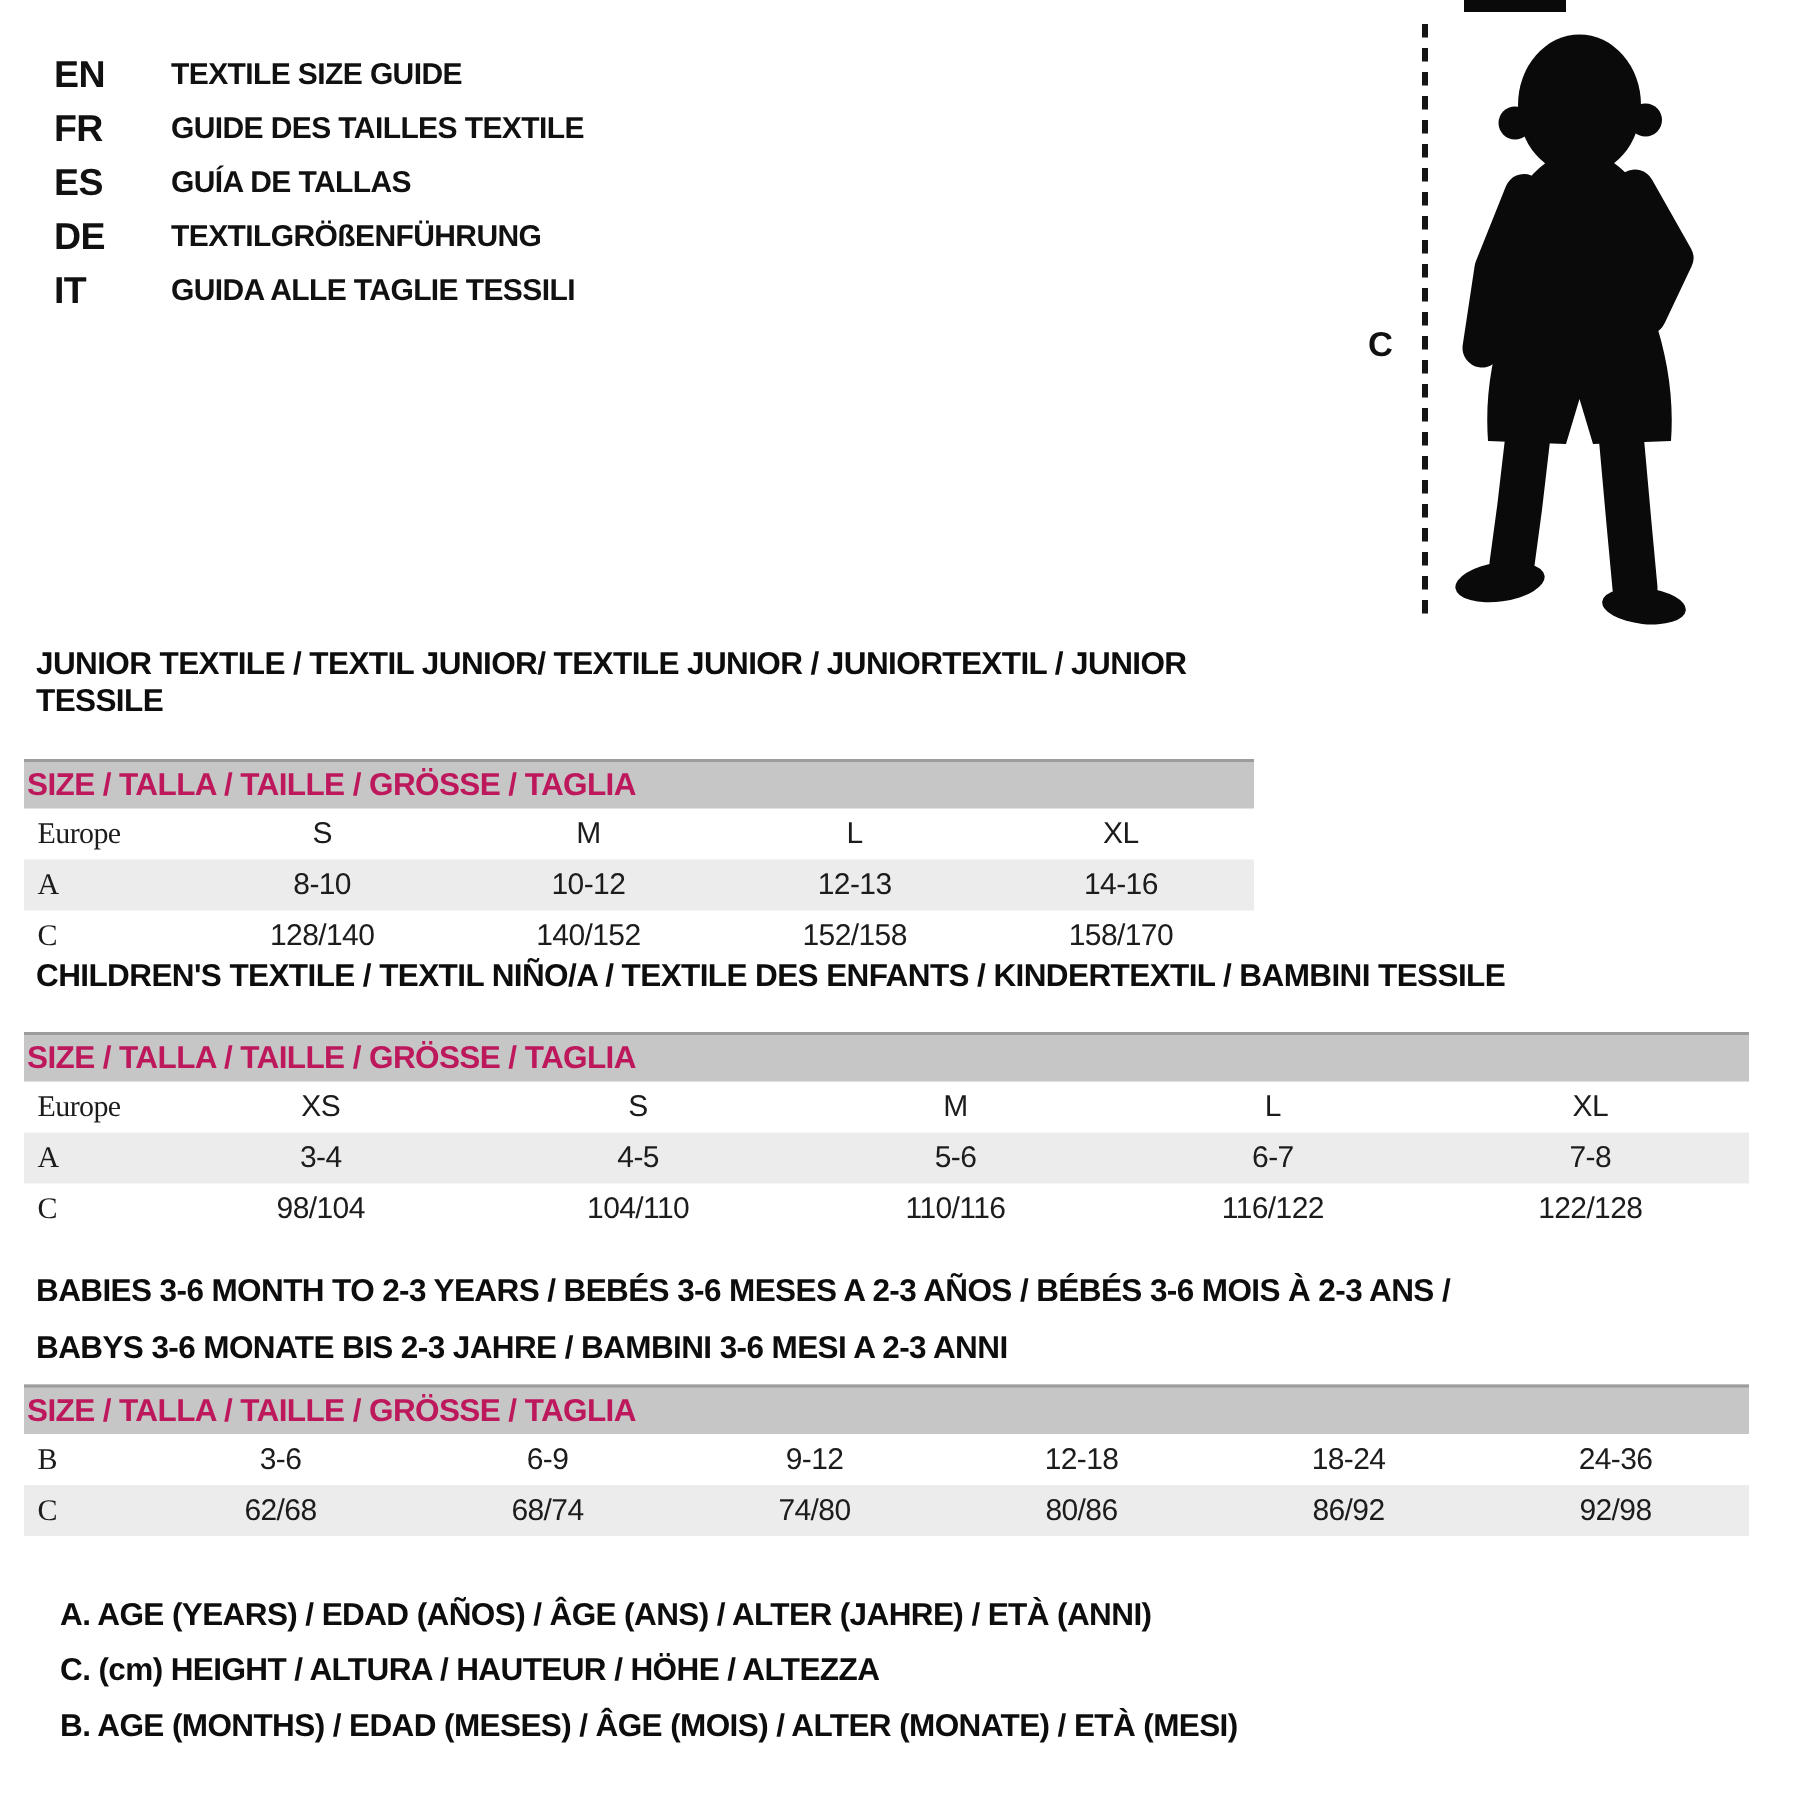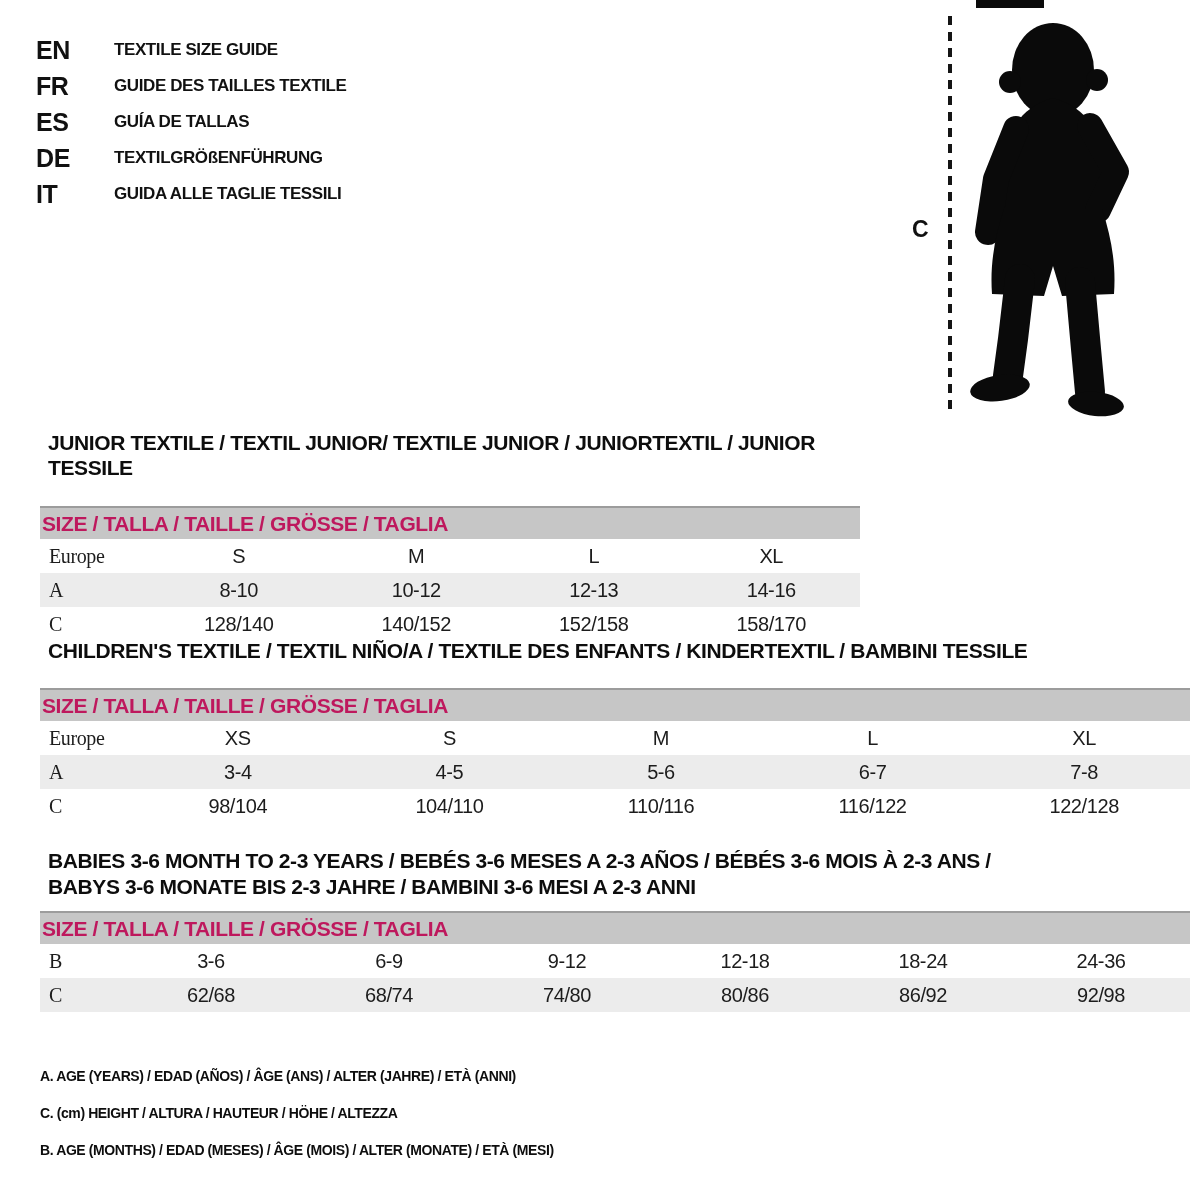--- a/index.html
+++ b/index.html
@@ -5,28 +5,28 @@
   html,body{margin:0;padding:0;background:#fff;}
   .page{
     position:relative;width:1200px;height:1200px;background:#fff;overflow:hidden;
     font-family:"Liberation Sans","DejaVu Sans",sans-serif;
     color:var(--c-text,#111);letter-spacing:-0.4px;
   }
   
   .lang-list{position:absolute;left:36px;top:32px;}
   .lang-row{display:flex;height:36px;align-items:center;}
   .lang-code{width:78px;font-size:25px;font-weight:700;}
-  .lang-title{font-size:17px;font-weight:700;text-align:center;}
+  .lang-title{font-size:20px;font-weight:700;text-align:center;}
   
   .figure-label{position:absolute;left:912px;top:216px;font-size:23px;font-weight:700;}
   .height-line{position:absolute;left:946px;top:14px;}
   .toddler{position:absolute;left:958px;top:14px;}
   .top-mark{position:absolute;left:976px;top:0;width:68px;height:8px;background:var(--c-silhouette,#0a0a0a);}
   
-  .tsection{position:absolute;left:40px;}
+  .tsection{position:absolute;left:16px;}
   .sec-junior{top:430px;width:820px;}
   .sec-children{top:638px;width:1150px;}
   .sec-babies{top:848px;width:1150px;}
   .sec-heading{
     margin:0 0 0 8px;font-size:21px;font-weight:700;line-height:25px;color:#0d0d0d;
   }
   .sec-junior .table{margin-top:26px;}
   .sec-children .table{margin-top:25px;}
   .sec-babies .table{margin-top:12px;}
   .size-bar{
@@ -37,21 +37,21 @@
   }
   .trow{display:flex;height:34px;align-items:center;font-size:20px;color:#1c1c1c;}
   .trow.striped{background:var(--c-row_stripe_bg,#ececec);}
   .tlabel{flex:0 0 auto;padding-left:9px;box-sizing:border-box;font-family:Liberation Serif, serif;}
   .sec-junior .tlabel{width:110px;}
   .sec-children .tlabel{width:92px;}
   .sec-babies .tlabel{width:82px;}
   .tcell{flex:1 1 0;text-align:center;}
   
   .legend{position:absolute;left:40px;top:1058px;}
-  .legend-line{font-size:14px;font-weight:700;line-height:37px;color:#0d0d0d;}
+  .legend-line{font-size:21px;font-weight:700;line-height:37px;color:#0d0d0d;}
 </style>
 </head>
 <body>
 
 <div class="page">
 
   <div class="lang-list">
     <div class="lang-row">
       <span class="lang-code">EN</span>
       <span class="lang-title">TEXTILE SIZE GUIDE</span>
@@ -149,21 +149,21 @@
         <div class="tcell">104/110</div>
         <div class="tcell">110/116</div>
         <div class="tcell">116/122</div>
         <div class="tcell">122/128</div>
       </div>
     </div>
   </section>
 
   <section class="tsection sec-babies">
     <h2 class="sec-heading">BABIES 3-6 MONTH TO 2-3 YEARS / BEBÉS 3-6 MESES A 2-3 AÑOS / BÉBÉS 3-6 MOIS À 2-3 ANS /</h2>
-    <h2 class="sec-heading" style="margin-top:1px;">BABYS 3-6 MONATE BIS 2-3 JAHRE / BAMBINI 3-6 MESI A 2-3 ANNI</h2>
+    <h2 class="sec-heading" style="margin-top:13px;">BABYS 3-6 MONATE BIS 2-3 JAHRE / BAMBINI 3-6 MESI A 2-3 ANNI</h2>
     <div class="table">
       <div class="size-bar">SIZE / TALLA / TAILLE / GRÖSSE / TAGLIA</div>
       <div class="trow">
         <div class="tlabel">B</div>
         <div class="tcell">3-6</div>
         <div class="tcell">6-9</div>
         <div class="tcell">9-12</div>
         <div class="tcell">12-18</div>
         <div class="tcell">18-24</div>
         <div class="tcell">24-36</div>

